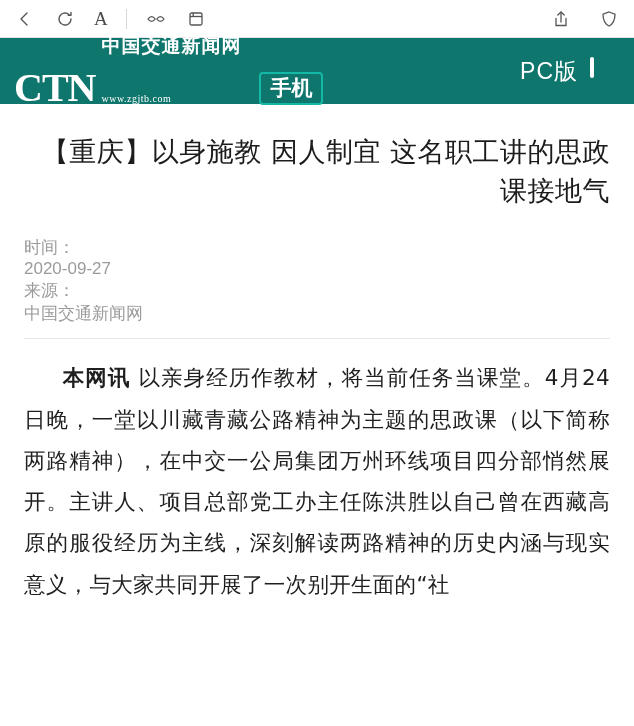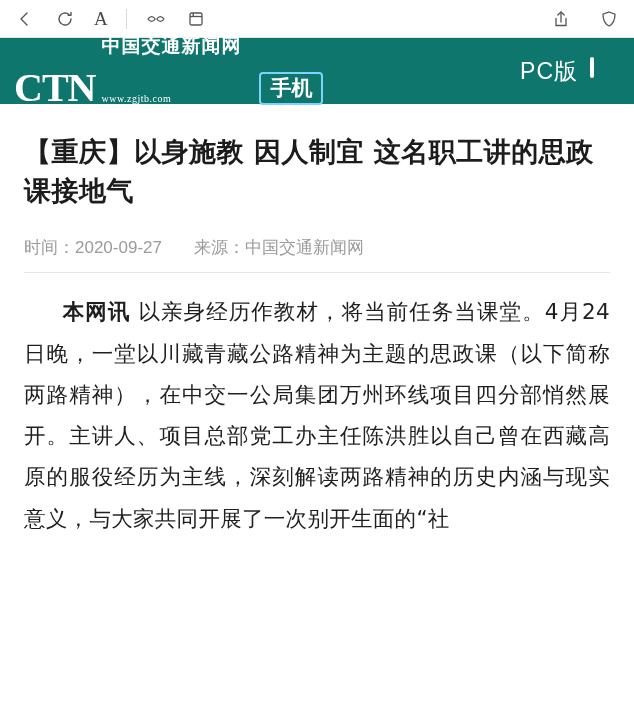--- a/index.html
+++ b/index.html
@@ -90,21 +90,21 @@
     color: #ffffff;
     font-size: 10px;
     letter-spacing: 0.5px;
     line-height: 1.1;
     font-family: "Liberation Serif", serif;
     margin-top: 36px;
   }
   .mobile-tag {
     margin-left: 12px;
     margin-bottom: 2px;
-    border: 2px solid #7dd3fc;
+    border: 2px solid #14b8a6;
     border-radius: 4px;
     color: #ffffff;
     font-size: 21px;
     font-weight: bold;
     padding: 2px 9px 4px 9px;
     line-height: 1.1;
     align-self: flex-end;
   }
   .pc-wrap {
     margin-left: auto;
@@ -134,32 +134,33 @@
   }
 
   
   .article {
     padding: 28px 24px 0 24px;
   }
   .headline {
     font-size: 27px;
     line-height: 1.45;
     color: #1c1c1c;
-    text-align: left;
+    text-align: right;
     margin: 0 0 26px 0;
-    font-weight: bold;
+    font-weight: normal;
     font-family: "DejaVu Sans", sans-serif;
     letter-spacing: 0.5px;
   }
   .meta-line {
     color: #9b9b9b;
     font-size: 17px;
     margin-bottom: 13px;
     display: flex;
     align-items: baseline;
+    flex-direction: column;
   }
   .meta-gap { display: inline-block; width: 32px; }
   .meta-line.second { margin-bottom: 20px; }
   .divider {
     height: 1px;
     background: #e6e6e6;
     margin: 0 0 18px 0;
   }
   .body-text {
     font-size: 21.5px;

